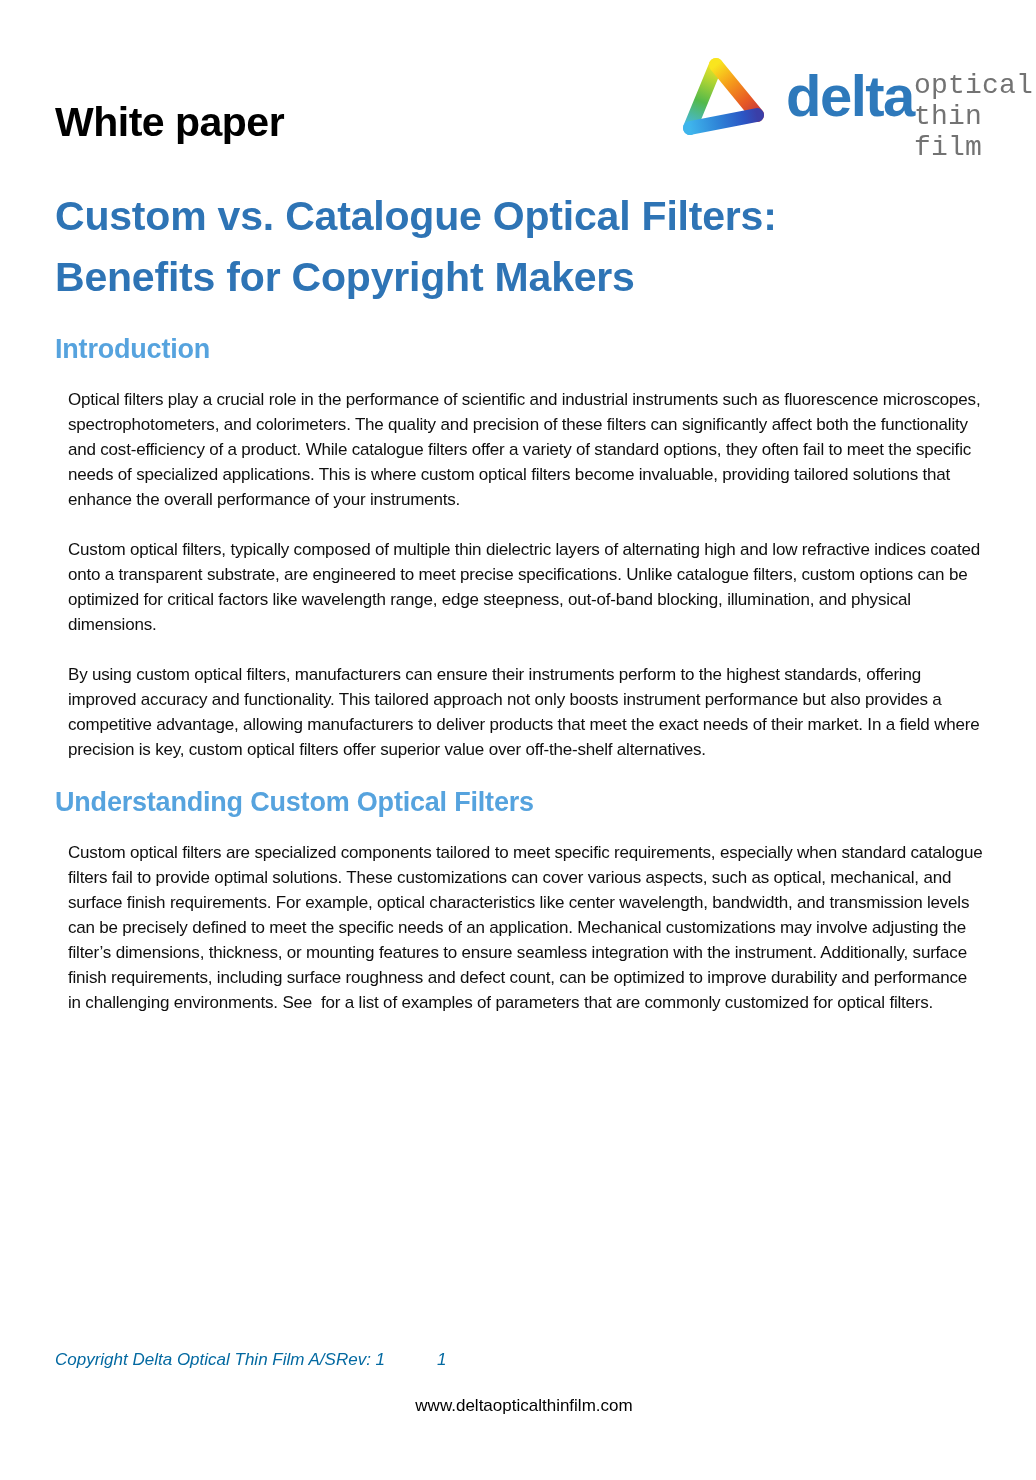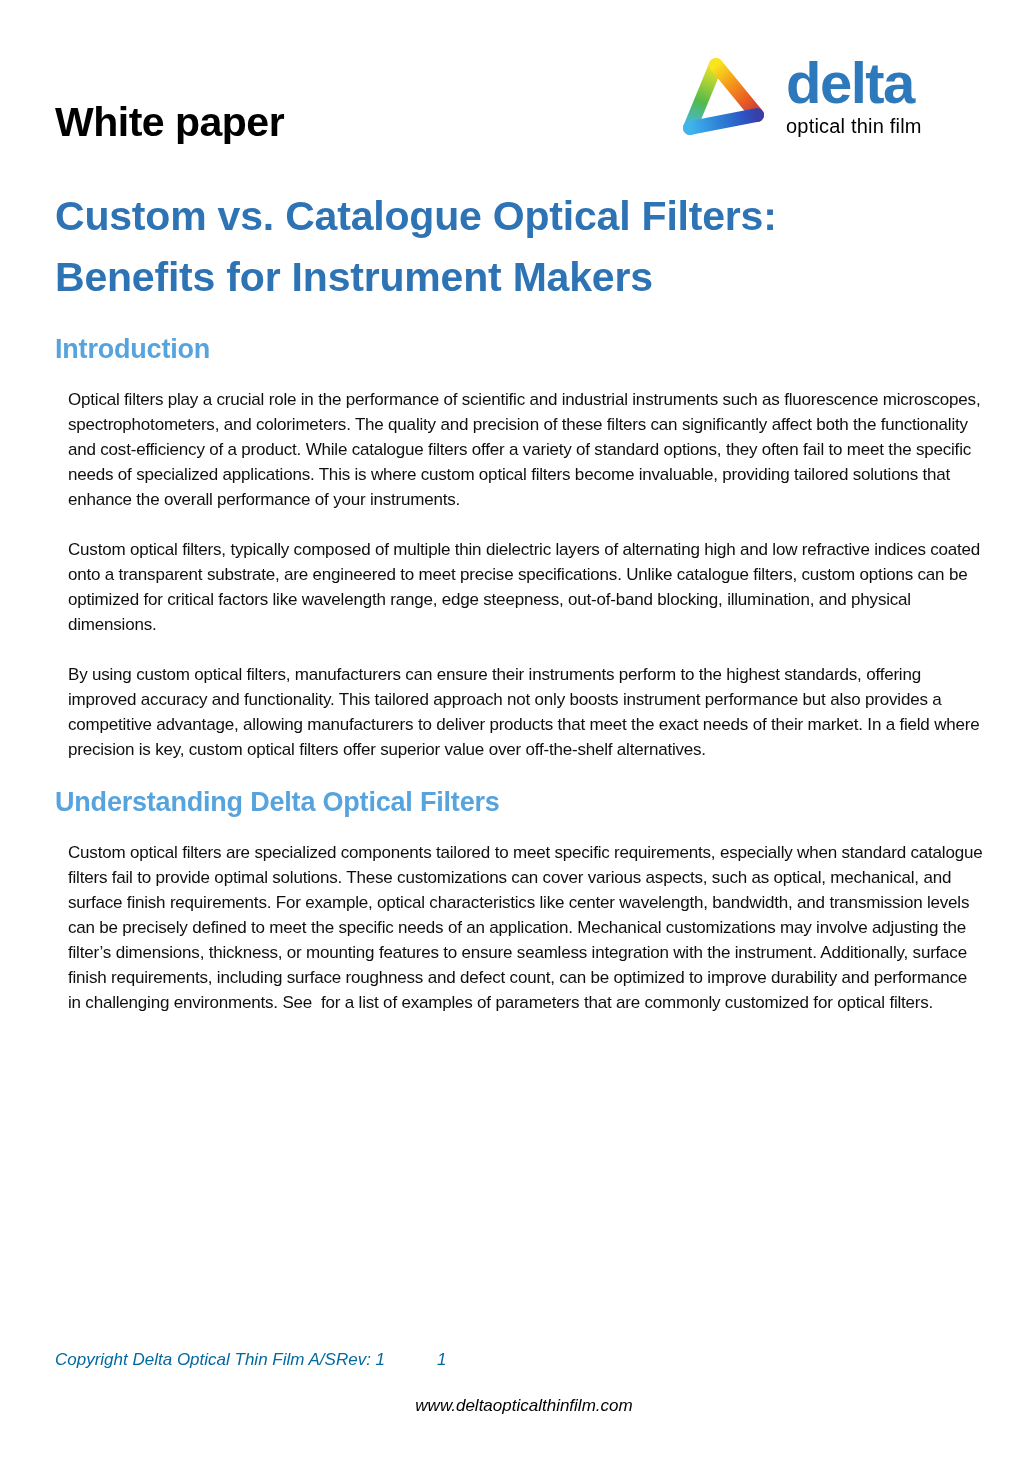--- a/index.html
+++ b/index.html
@@ -20,28 +20,28 @@
   .wp-label {
     position: absolute; left: 55px; top: 99px;
     font-size: 41px; font-weight: 700; color: #000000;
     letter-spacing: -0.5px;
   }
   .logo {
     position: absolute; left: 676px; top: 52px;
     display: flex; align-items: flex-start; gap: 10px;
   }
   .logo-triangle { width: 100px; height: 100px; flex: 0 0 auto; }
-  .logo-textcol { display: flex; flex-direction: column; margin-top: 2px; }
+  .logo-textcol { display: flex; flex-direction: row; margin-top: 15px; }
   .logo-brand {
     font-size: 58px; font-weight: 700; line-height: 1.0;
     color: #2E79BB; letter-spacing: -1.5px;
   }
   .logo-tagline {
-    font-size: 20px; font-weight: 400; color: #000000;
-    margin-top: 3px; letter-spacing: 0.2px;
+    font-size: 28px; font-weight: 400; color: #737373;
+    margin-top: 3px; letter-spacing: 0.2px; font-family: Liberation Mono, monospace;
   }
   .doc-title {
     position: absolute; left: 55px; top: 186px;
     font-size: 41px; font-weight: 700; color: #2E74B5;
     line-height: 61px; letter-spacing: -0.2px;
     margin: 0;
   }
   .content {
     position: absolute; left: 55px; top: 334px; width: 928px;
   }
@@ -56,21 +56,21 @@
     white-space: pre-wrap;
   }
   .footer-copy {
     position: absolute; left: 55px; top: 1350px;
     font-size: 17px; font-style: italic; color: #0369a1;
   }
   .footer-pageno { margin-left: 52px; font-style: italic; }
   .footer-site {
     position: absolute; left: 12px; right: 0; top: 1396px;
     text-align: center;
-    font-size: 17px; font-style: italic; color: #000000;
+    font-size: 17px; color: #000000;
   }
 </style>
 </head>
 <body>
 
 <div class="page">
 
   <div class="wp-label">White paper</div>
 
   <div class="logo">
@@ -100,31 +100,31 @@
       <path d="M 81 63 L 14 76" fill="none" stroke="url(#gradBottom)" stroke-width="14" stroke-linecap="round"></path>
     </svg>
     <div class="logo-textcol">
       <div class="logo-brand">delta</div>
       <div class="logo-tagline">optical thin film</div>
     </div>
   </div>
 
   <h1 class="doc-title">
     <span>Custom vs. Catalogue Optical Filters:</span><br>
-    <span>Benefits for Instrument Makers</span>
+    <span>Benefits for Copyright Makers</span>
   </h1>
 
   <div class="content">
 
     <h2 class="section-heading">Introduction</h2>
     <p>Optical filters play a crucial role in the performance of scientific and industrial instruments such as fluorescence microscopes, spectrophotometers, and colorimeters. The quality and precision of these filters can significantly affect both the functionality and cost-efficiency of a product. While catalogue filters offer a variety of standard options, they often fail to meet the specific needs of specialized applications. This is where custom optical filters become invaluable, providing tailored solutions that enhance the overall performance of your instruments.</p>
     <p>Custom optical filters, typically composed of multiple thin dielectric layers of alternating high and low refractive indices coated onto a transparent substrate, are engineered to meet precise specifications. Unlike catalogue filters, custom options can be optimized for critical factors like wavelength range, edge steepness, out-of-band blocking, illumination, and physical dimensions.</p>
     <p>By using custom optical filters, manufacturers can ensure their instruments perform to the highest standards, offering improved accuracy and functionality. This tailored approach not only boosts instrument performance but also provides a competitive advantage, allowing manufacturers to deliver products that meet the exact needs of their market. In a field where precision is key, custom optical filters offer superior value over off-the-shelf alternatives.</p>
 
-    <h2 class="section-heading">Understanding Delta Optical Filters</h2>
+    <h2 class="section-heading">Understanding Custom Optical Filters</h2>
     <p>Custom optical filters are specialized components tailored to meet specific requirements, especially when standard catalogue filters fail to provide optimal solutions. These customizations can cover various aspects, such as optical, mechanical, and surface finish requirements. For example, optical characteristics like center wavelength, bandwidth, and transmission levels can be precisely defined to meet the specific needs of an application. Mechanical customizations may involve adjusting the filter’s dimensions, thickness, or mounting features to ensure seamless integration with the instrument. Additionally, surface finish requirements, including surface roughness and defect count, can be optimized to improve durability and performance in challenging environments. See  for a list of examples of parameters that are commonly customized for optical filters.</p>
 
   </div>
 
   <div class="footer-copy">
     <span>Copyright Delta Optical Thin Film A/SRev: 1</span><span class="footer-pageno">1</span>
   </div>
 
   <div class="footer-site">www.deltaopticalthinfilm.com</div>
 

